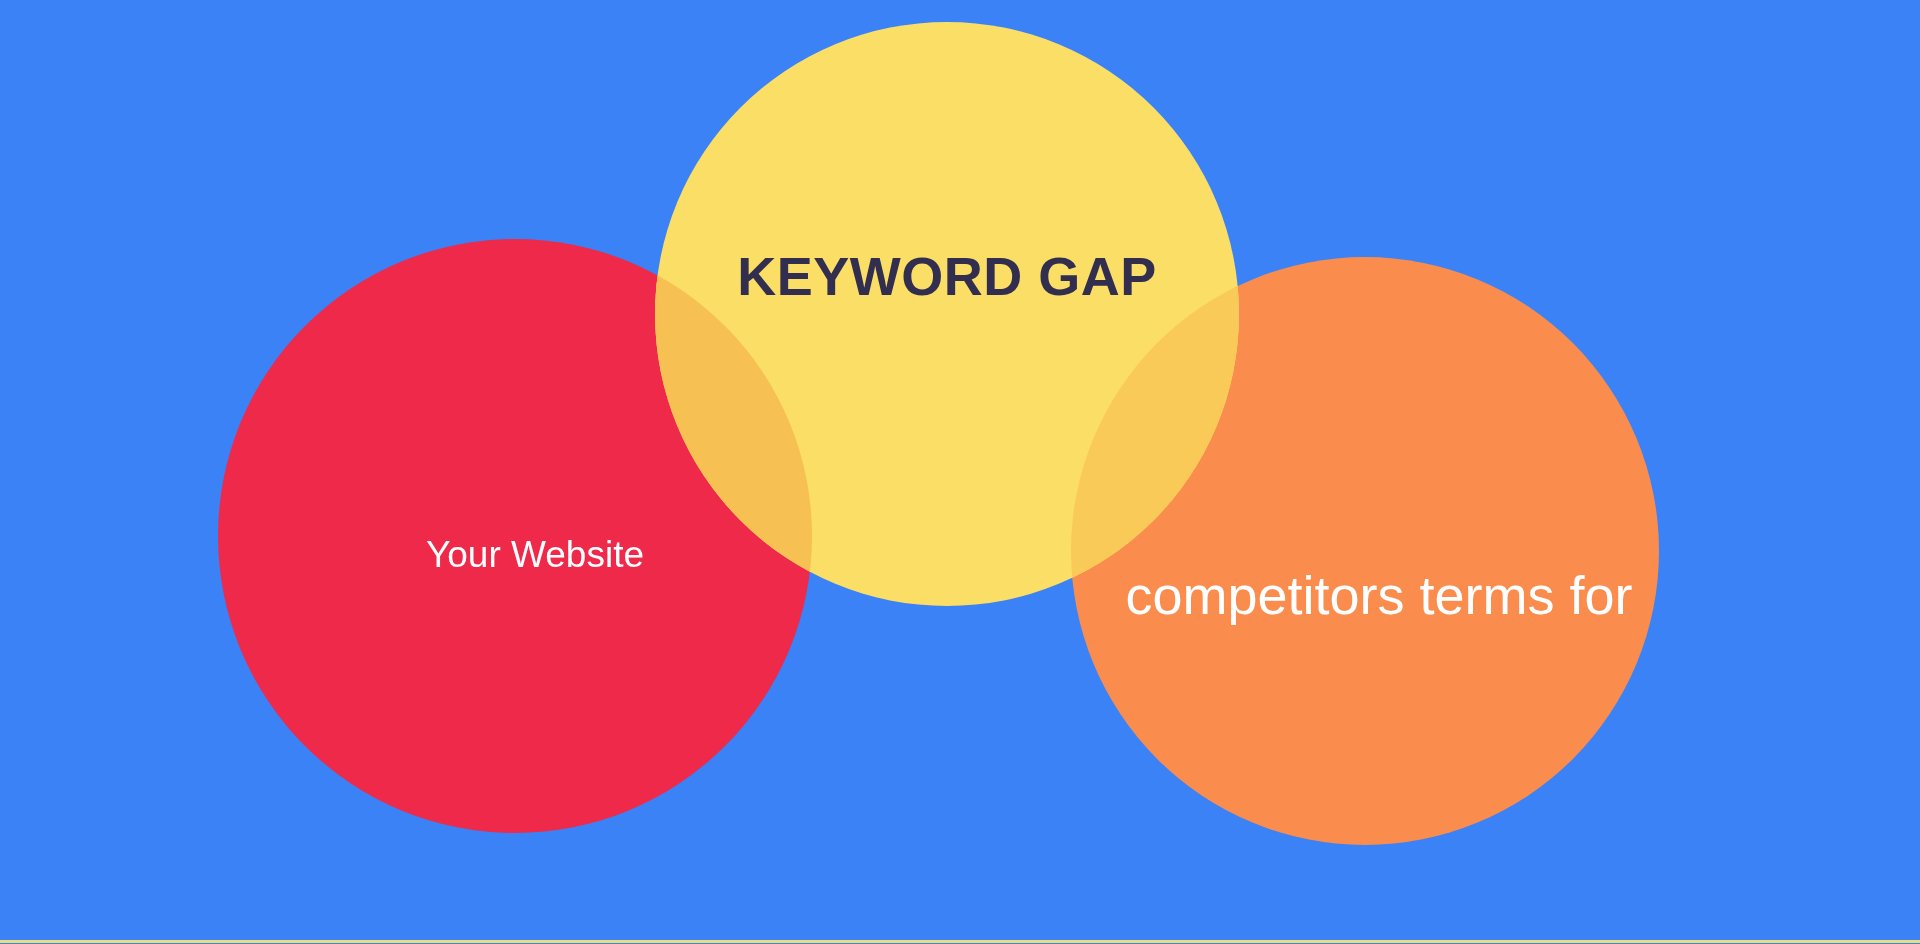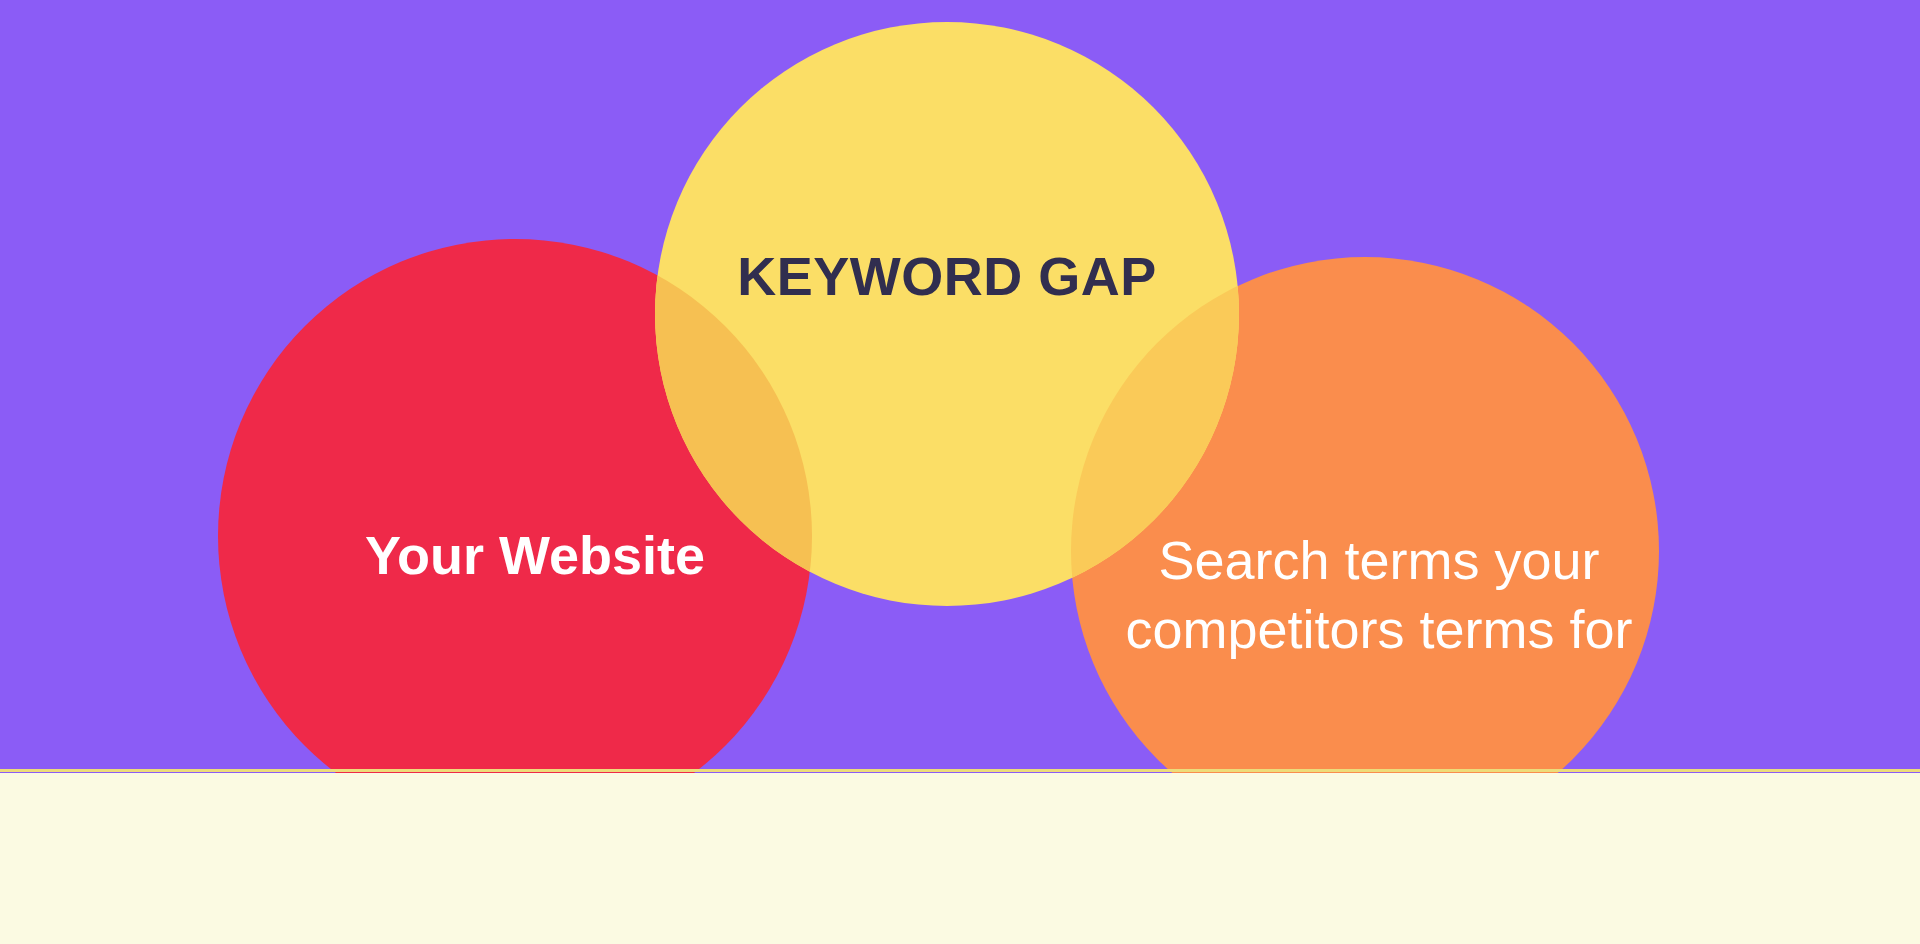--- a/index.html
+++ b/index.html
@@ -3,22 +3,22 @@
 <meta charset="utf-8">
 <style>
   html, body {
     margin: 0;
     padding: 0;
     background: #FBFAE2;
   }
   .canvas {
     position: relative;
     width: 1920px;
-    height: 773px;
-    background: #8b5cf6;
+    height: 944px;
+    background: #3b82f6;
     overflow: hidden;
     font-family: "Liberation Sans", "DejaVu Sans", sans-serif;
   }
   .venn-svg {
     position: absolute;
     left: 0;
     top: 0;
     width: 1920px;
     height: 944px;
     display: block;
@@ -35,22 +35,22 @@
     font-size: 54px;
     font-weight: 700;
     line-height: 85px;
     letter-spacing: 0.5px;
     color: #312E4F;
   }
   .label-your-website {
     left: 535px;
     top: 555px;
     transform: translate(-50%, -50%);
-    font-size: 54px;
-    font-weight: 700;
+    font-size: 37px;
+    font-weight: 400;
     line-height: 60px;
     color: #FFFFFF;
   }
   .label-competitors {
     left: 1379px;
     top: 595px;
     transform: translate(-50%, -50%);
     font-size: 54px;
     font-weight: 400;
     line-height: 69px;
@@ -89,19 +89,18 @@
     </g>
   </svg>
 
   <div class="label diagram-title">
     <div>KEYWORD GAP</div>
   </div>
 
   <div class="label label-your-website">Your Website</div>
 
   <div class="label label-competitors">
-    <div>Search terms your</div>
     <div>competitors terms for</div>
   </div>
 
   <div class="bottom-line"></div>
 
 </div>
 
 </body></html>

